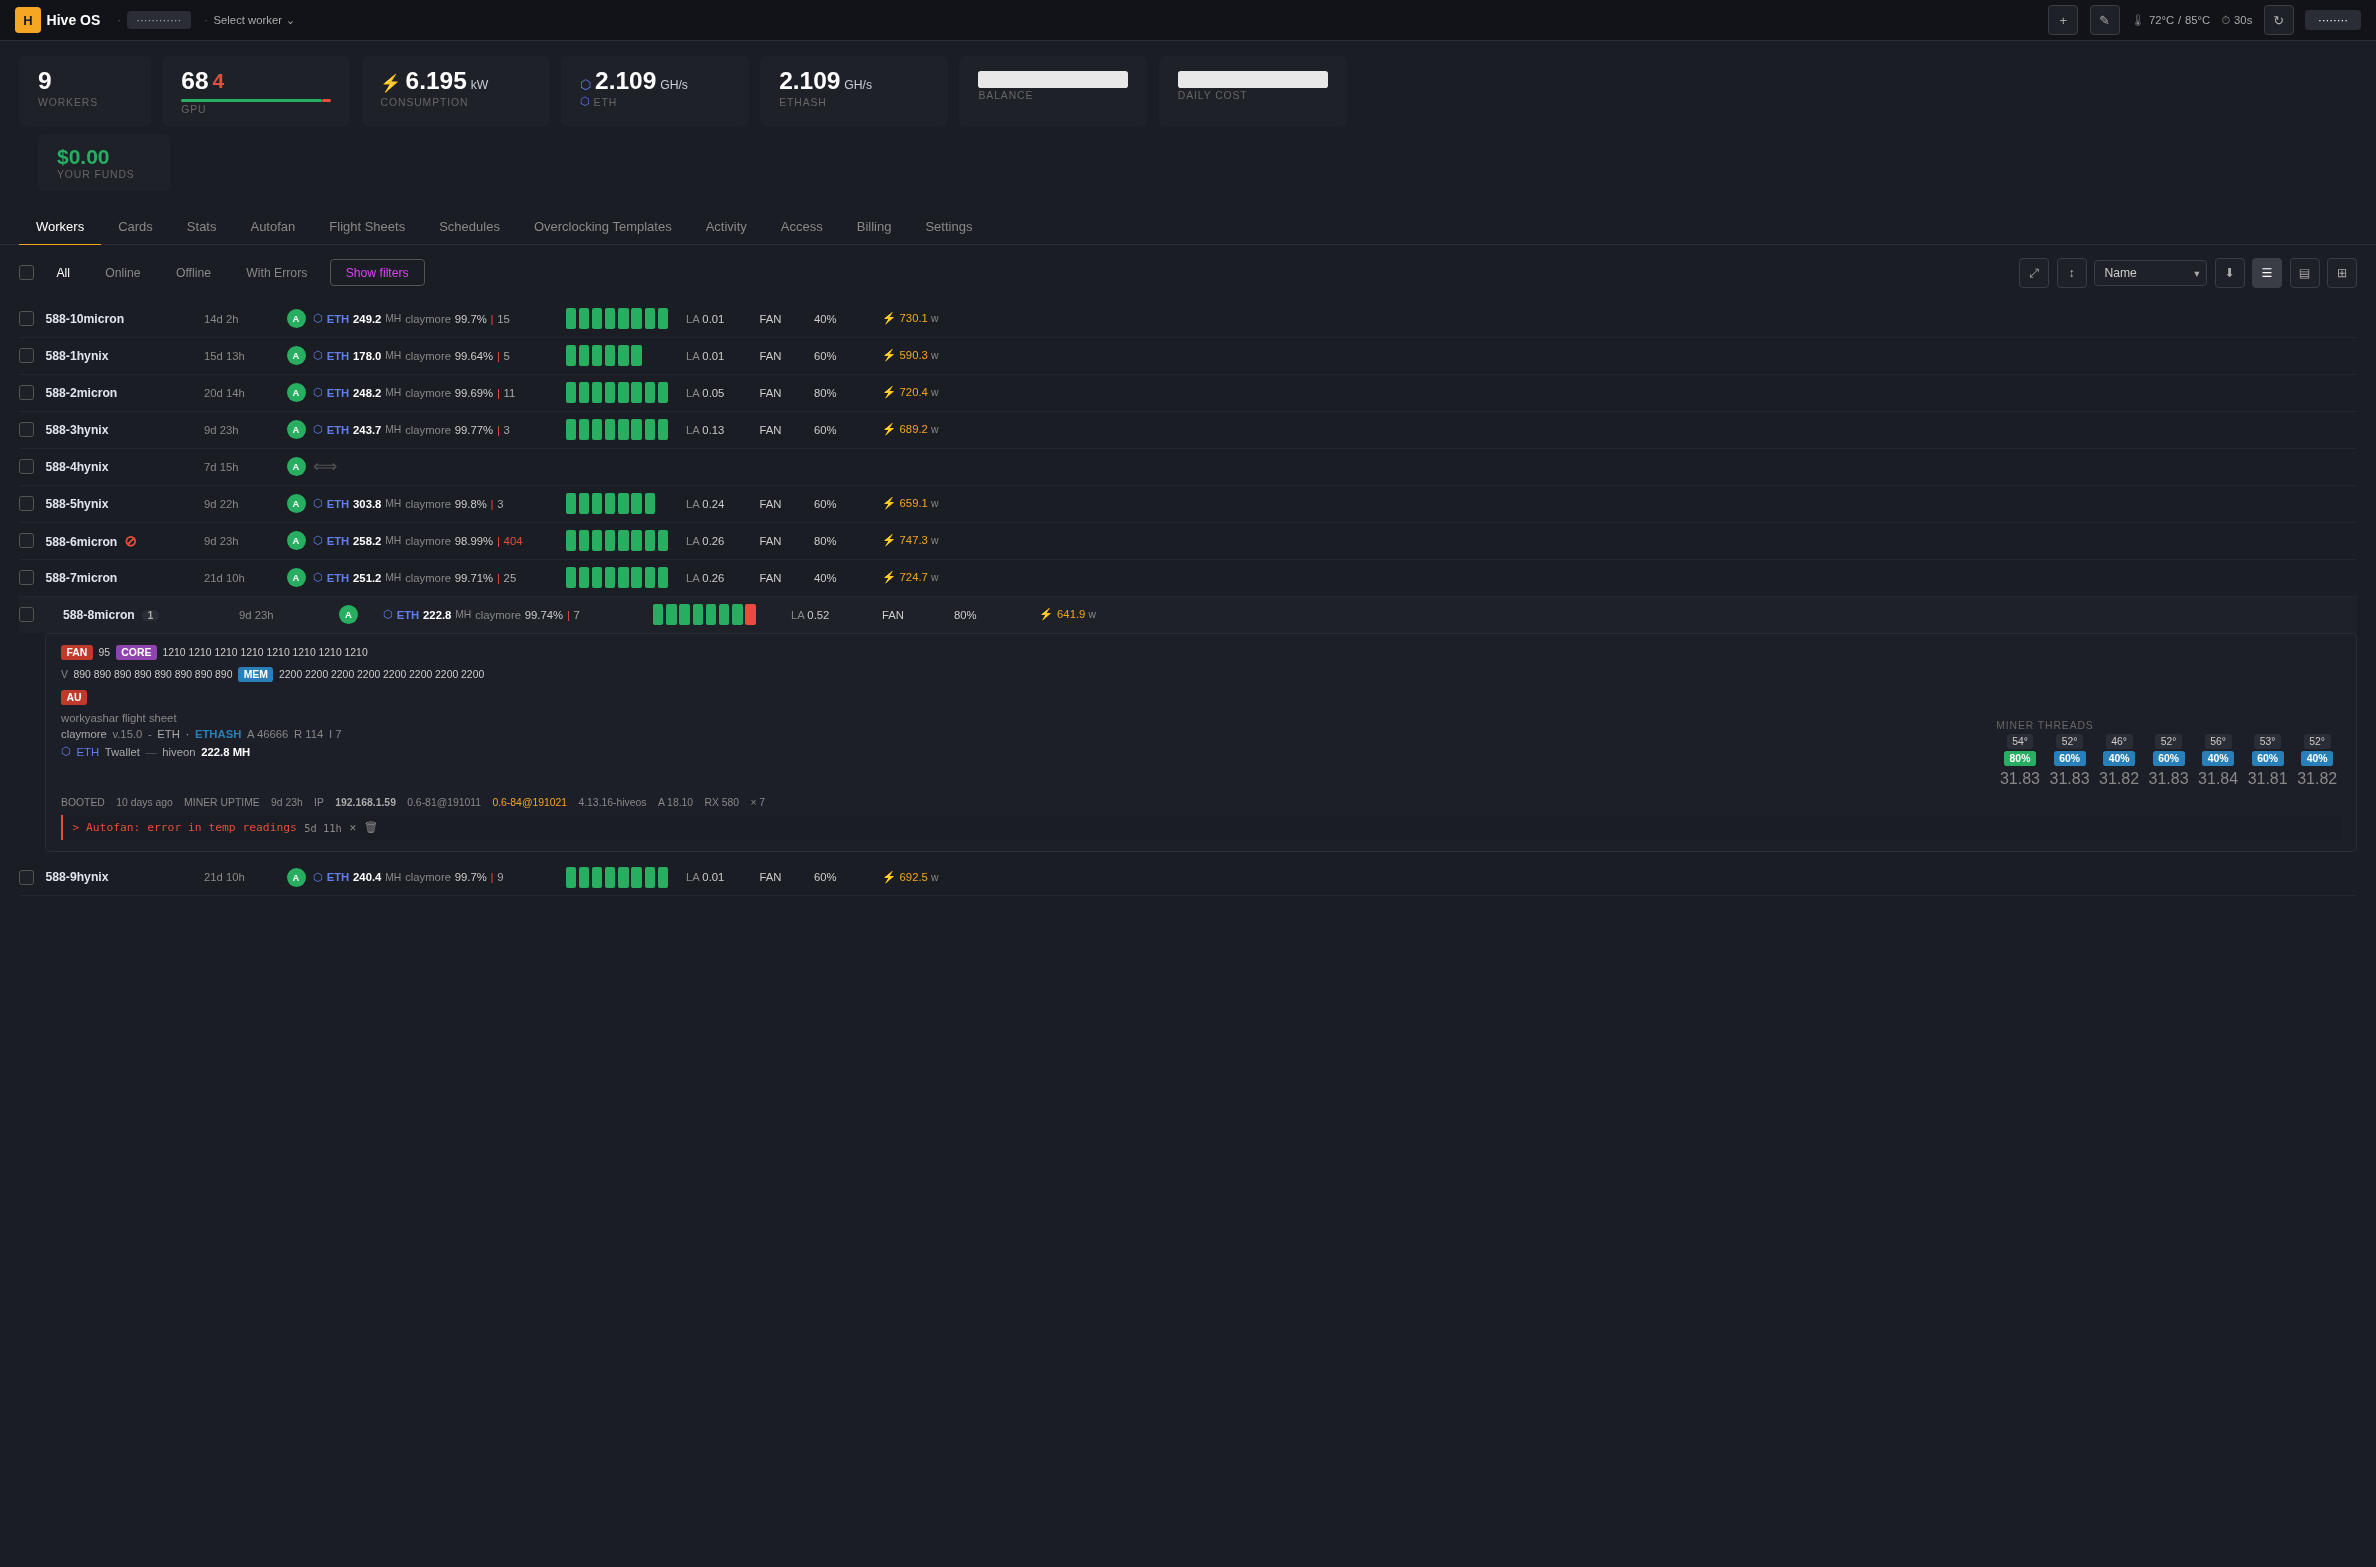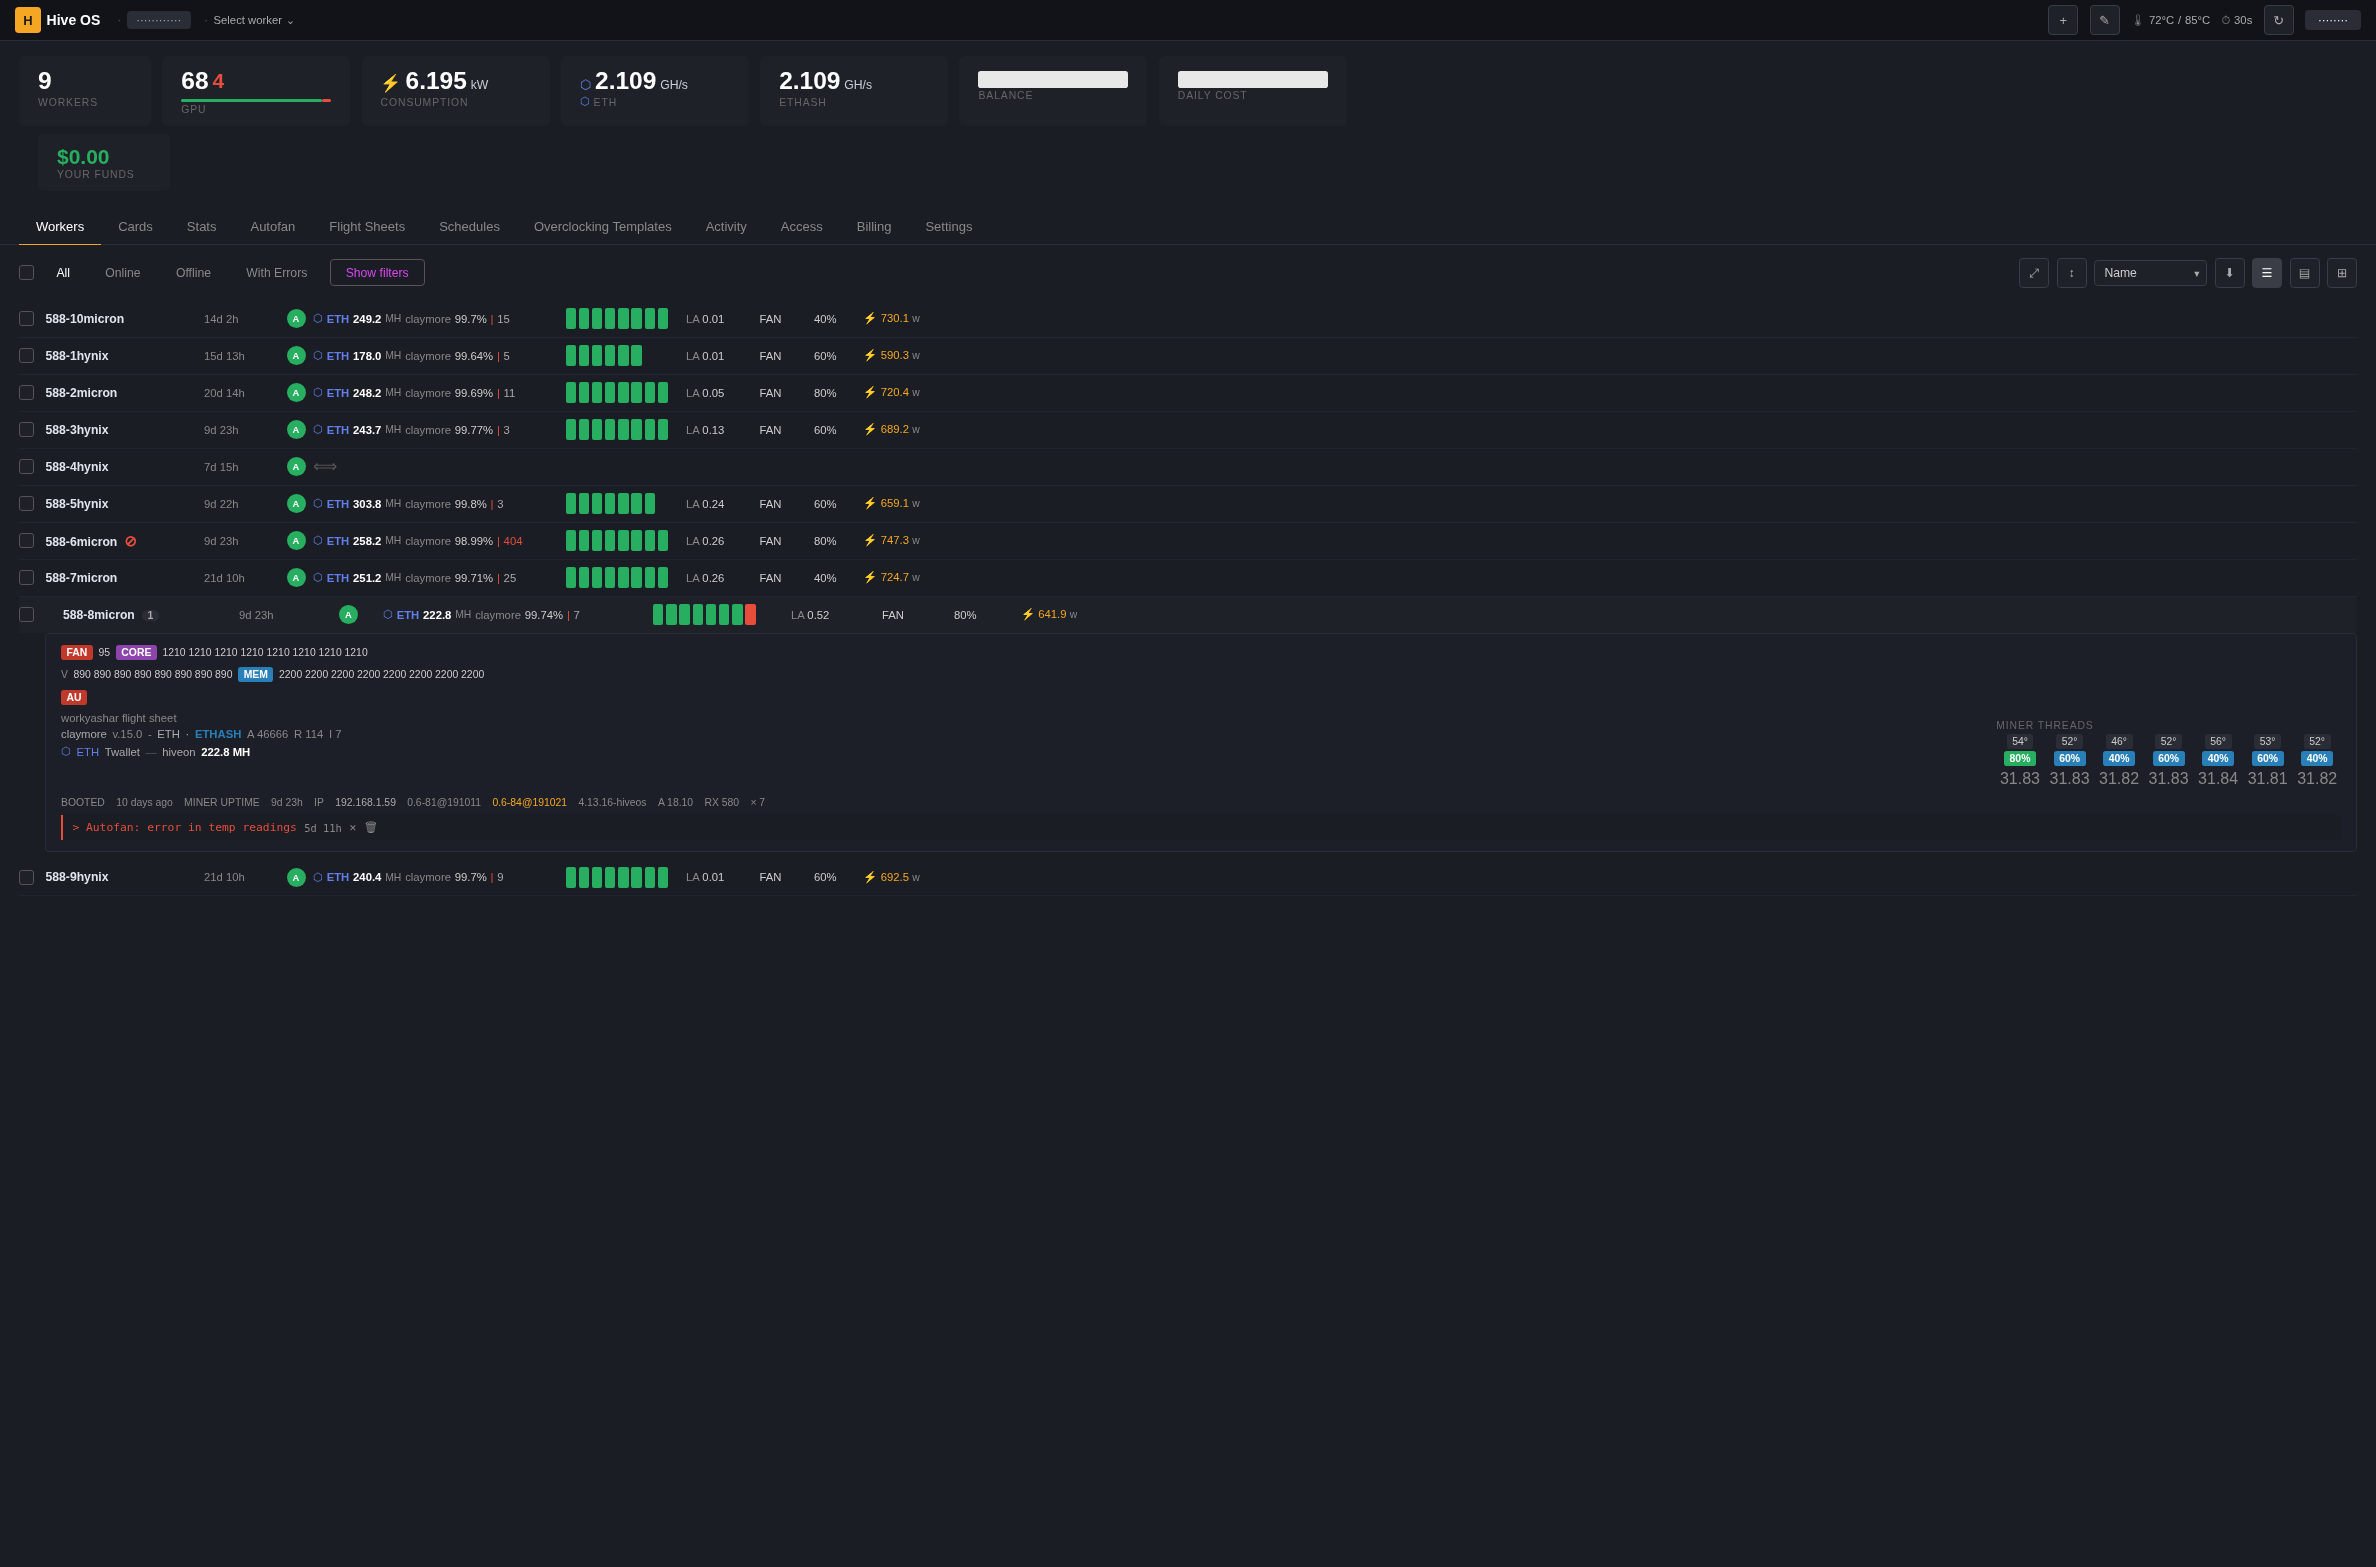--- a/index.html
+++ b/index.html
@@ -250,21 +250,21 @@
     .gpu-bar-mini {
       width: 10.4px;
       border-radius: 1.9px;
       background: #27ae60;
     }
     .gpu-bar-mini.warn { background: #e74c3c; }
     .worker-la { min-width: 66px; color: #888; font-size: 11.3px; }
     .worker-fan { min-width: 47px; color: #888; font-size: 11.3px; }
     .worker-fan span { color: #ccc; }
     .worker-pct { min-width: 42px; color: #ccc; font-size: 11.3px; }
-    .worker-power { min-width: 75px; color: #f5a623; font-size: 11.3px; }
+    .worker-power { min-width: 75px; color: #f5a623; font-size: 11.3px; text-align: right; }
     .worker-power span { color: #888; font-size: 10.4px; }
 
     
     .expand-panel {
       background: #1c1f27;
       border: 0.9px solid #2a2d35;
       border-radius: 3.8px;
       margin: 0 0 7.5px 26px;
       padding: 11.3px 15px;
     }
@@ -302,21 +302,21 @@
     .expand-eth .coin { color: #627eea; }
     .expand-eth .wallet { color: #aaa; }
     .expand-eth .pool { color: #aaa; }
     .expand-eth .hashrate { color: #fff; font-weight: 700; }
 
     .expand-booted {
       display: flex; align-items: center; gap: 11.3px;
       font-size: 10.4px; color: #666; margin-top: 7.5px; flex-wrap: wrap;
     }
     .expand-booted span { color: #888; }
-    .expand-booted .ip { color: #aaa; }
+    .expand-booted .ip { color: #aaa; font-weight: bold; }
     .expand-booted .kernel { color: #f5a623; }
 
     .expand-error {
       background: #1a1d23;
       border-left: 2.8px solid #e74c3c;
       padding: 5.6px 9.4px;
       font-size: 11.3px;
       color: #e74c3c;
       font-family: monospace;
       margin-top: 7.5px;

